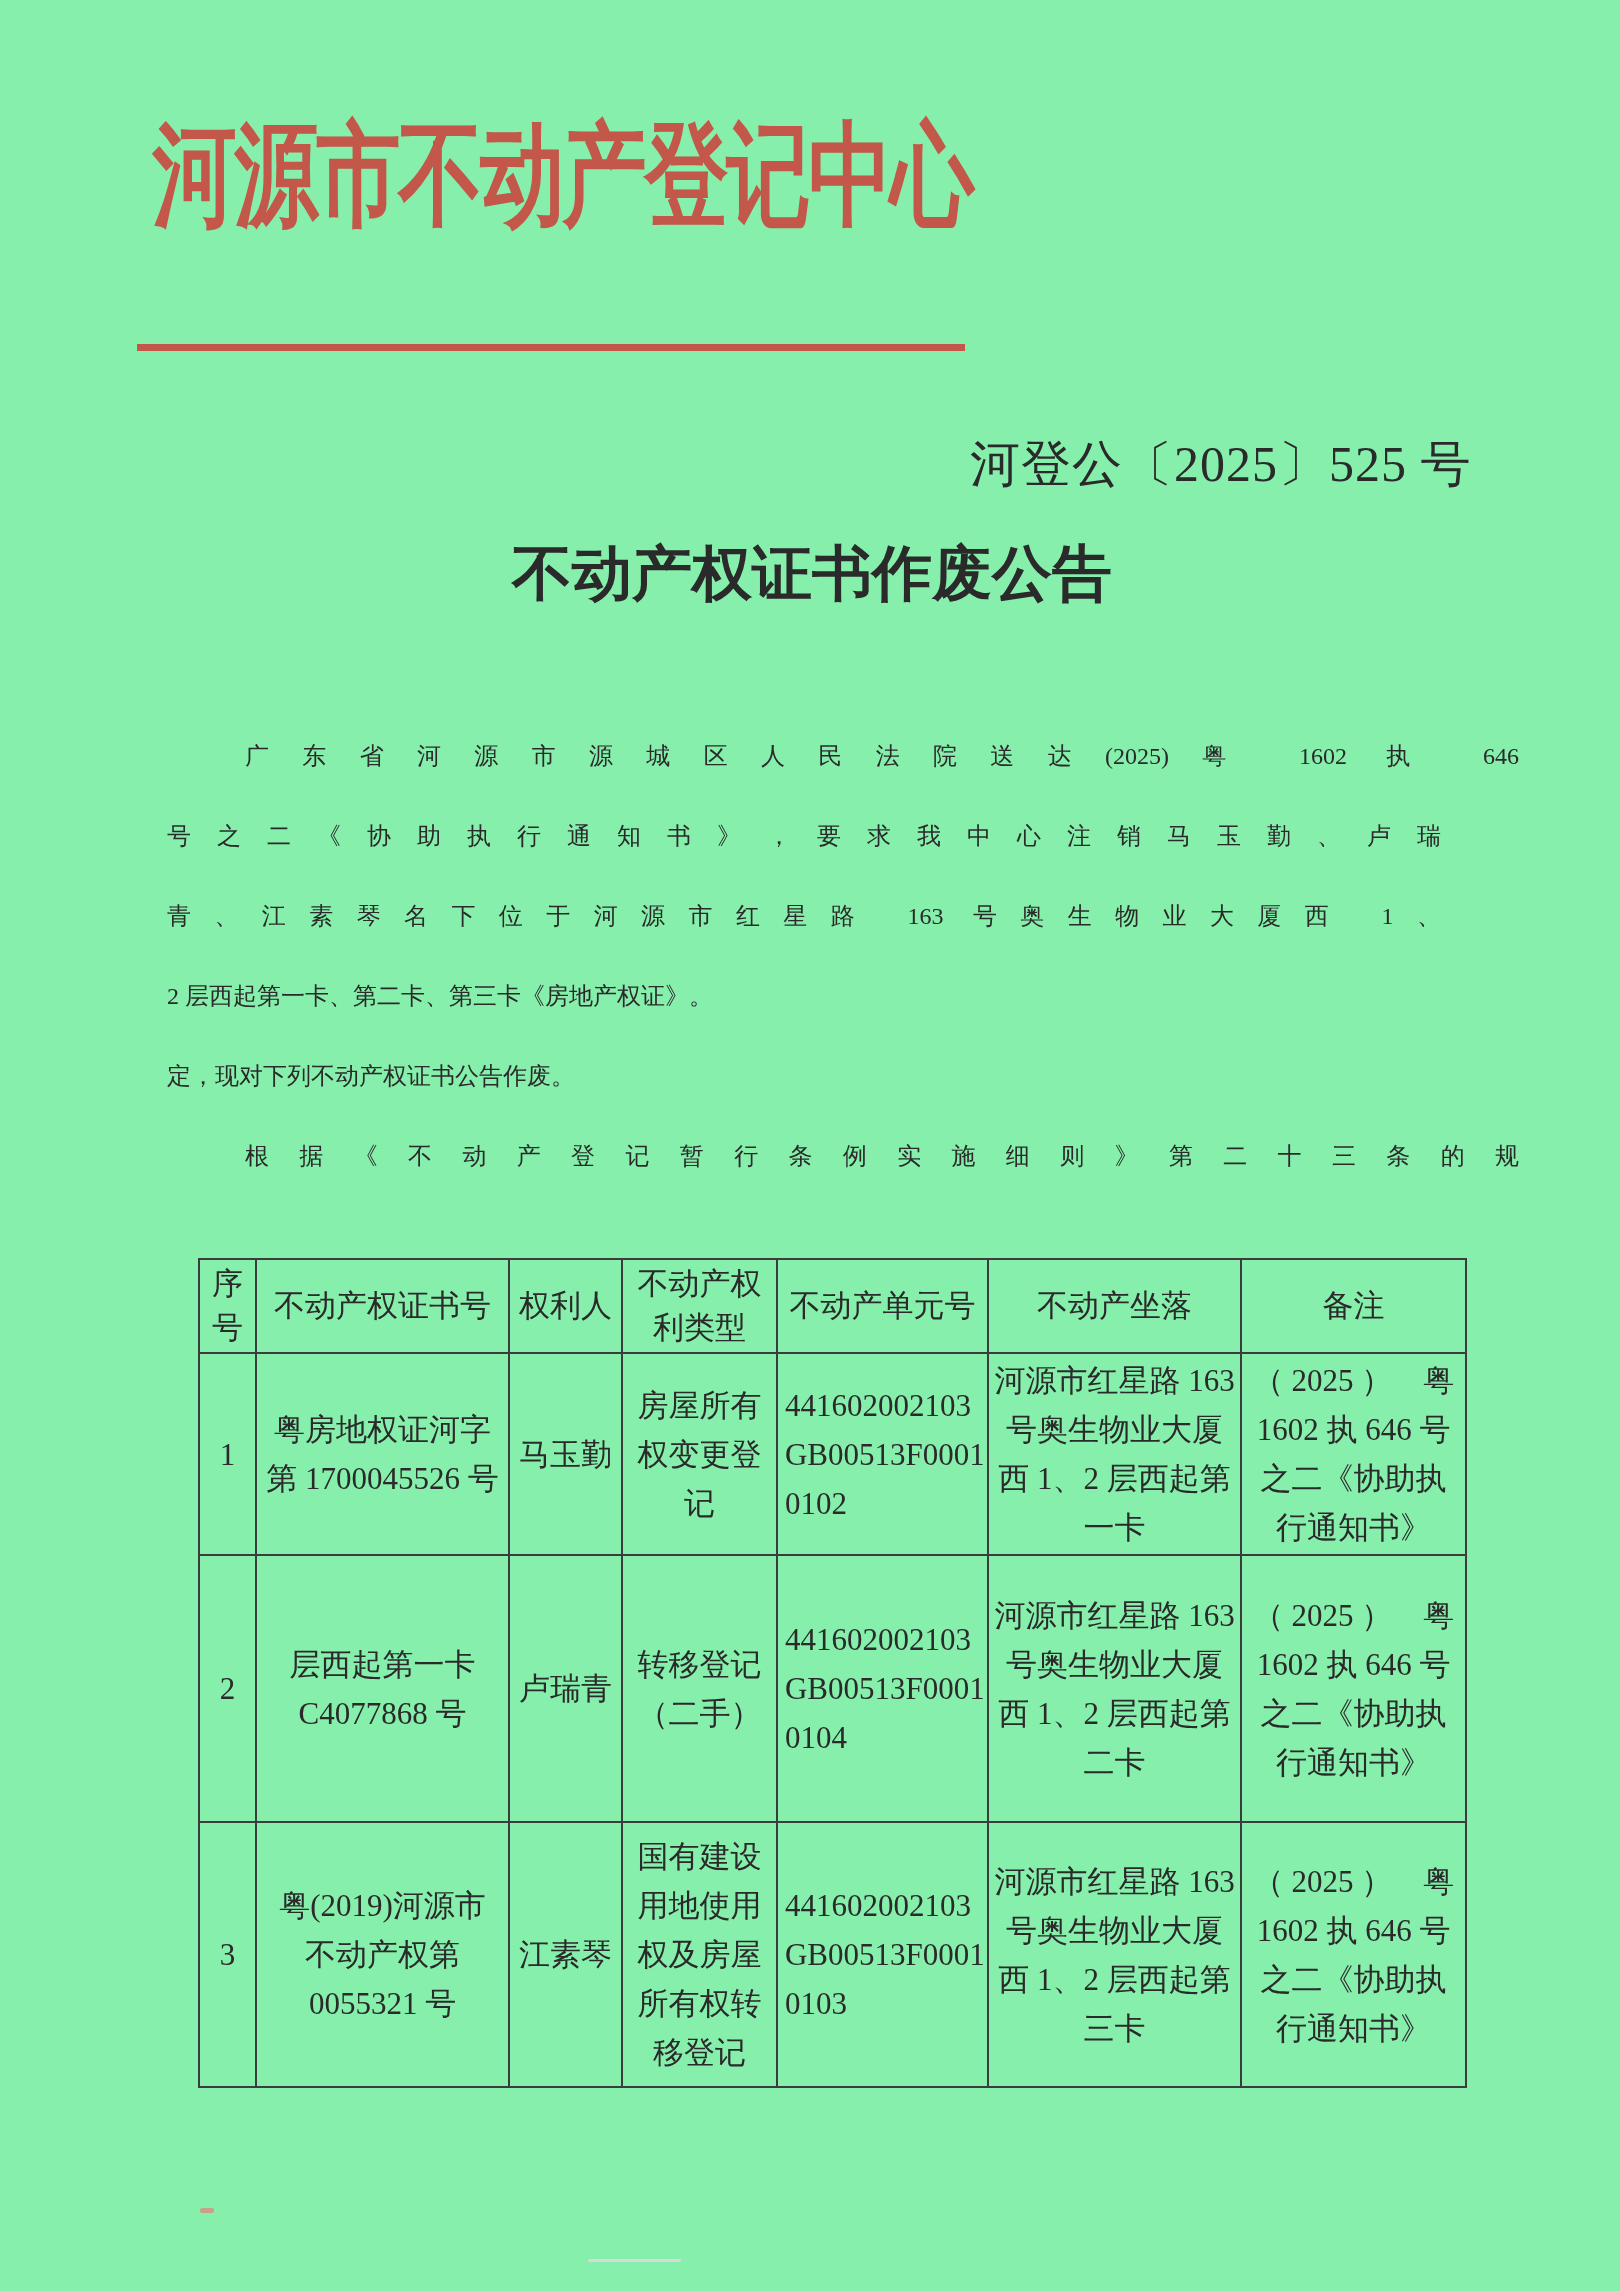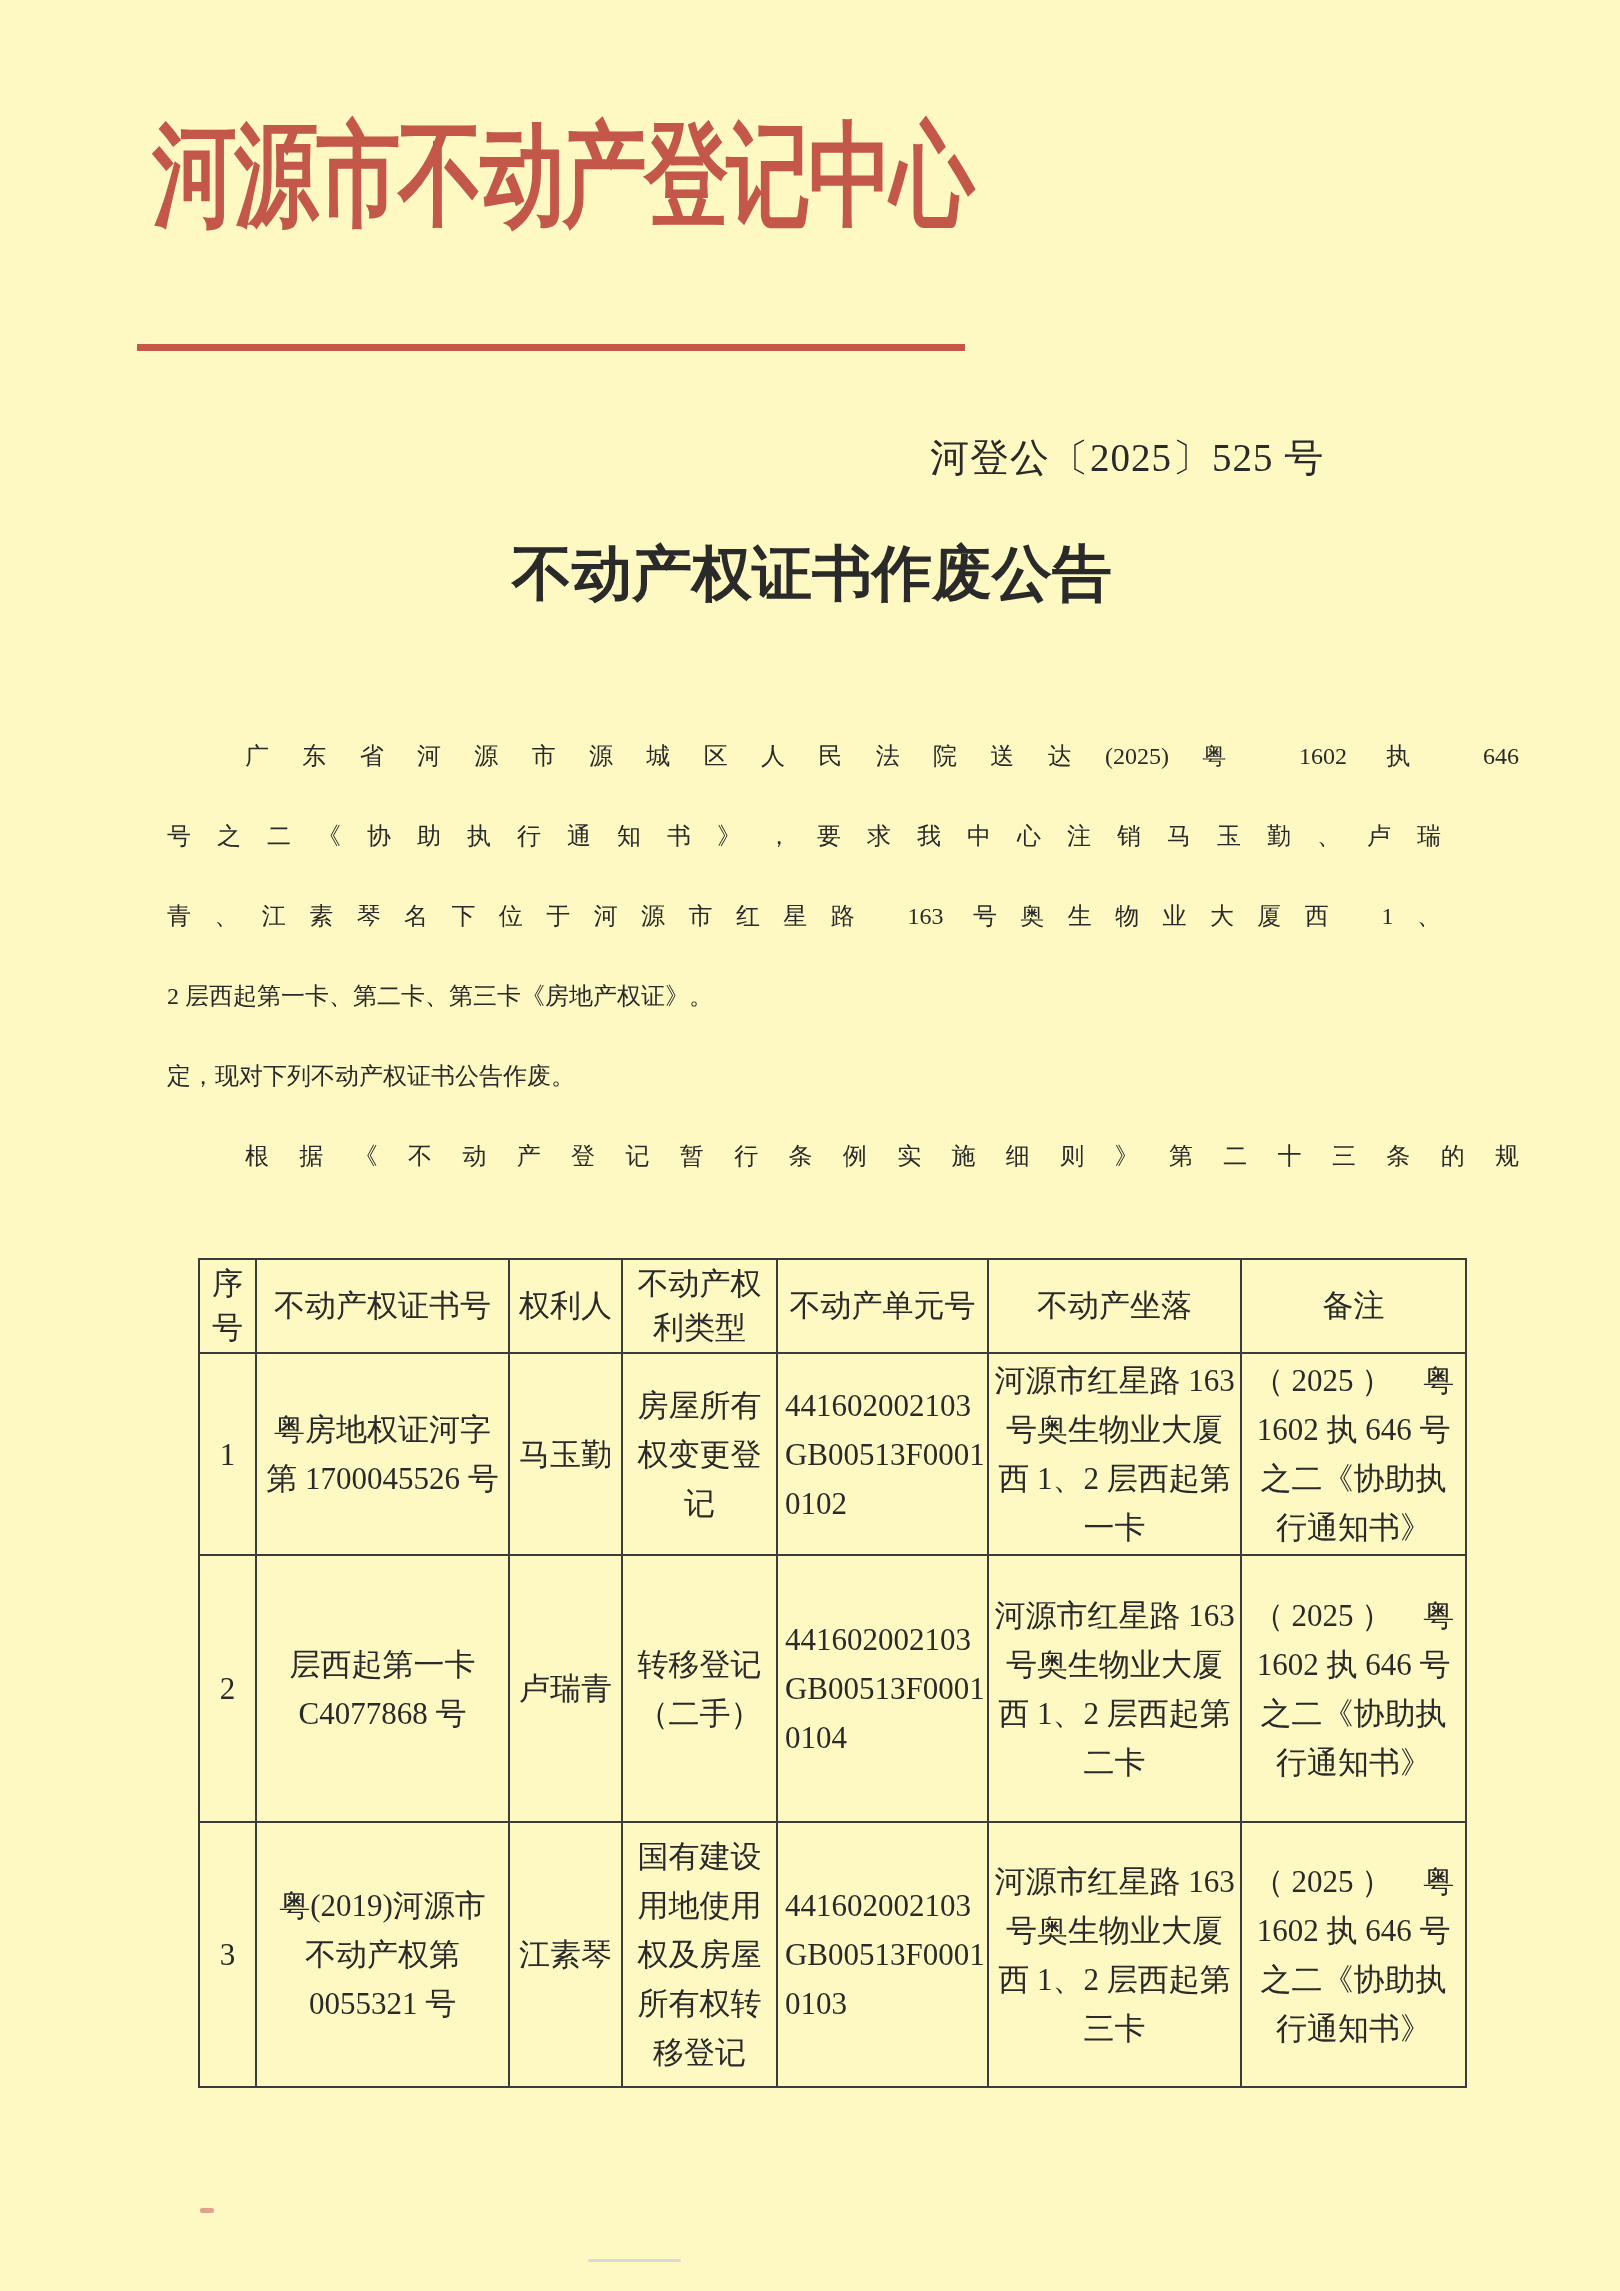--- a/index.html
+++ b/index.html
@@ -1,20 +1,20 @@
 <!DOCTYPE html>
 <html><head>
 <meta charset="utf-8">
 <style>
   html,body { margin:0; padding:0; background:#888; }
   .page {
     position:relative;
     width:1620px; height:2292px;
     margin:0 auto;
-    background:#fef9c3;
+    background:#86efac;
     font-family:"Liberation Serif","DejaVu Serif",serif;
     color:#222;
     overflow:hidden;
   }
 
   
   .org-title {
     position:absolute; top:93px; left:147px; width:831px; height:165px;
     display:flex; align-items:center; justify-content:center;
   }
@@ -26,22 +26,22 @@
     transform-origin:center;
     white-space:nowrap;
   }
   .red-rule {
     position:absolute; top:344px; left:137px; width:828px; height:6.9px;
     background:#c2574a;
   }
 
   
   .doc-number {
-    position:absolute; top:431px; left:930px;
-    font-size:39px; letter-spacing:1px; color:#2a2a2a;
+    position:absolute; top:431px; left:970px;
+    font-size:50px; letter-spacing:1px; color:#2a2a2a;
     white-space:nowrap;
   }
 
   
   .doc-title {
     position:absolute; top:534px; left:0; width:1596px;
     text-align:center;
     font-size:60px; font-weight:bold; color:#2a2a2a;
     letter-spacing:0px;
     margin-left:14px;

